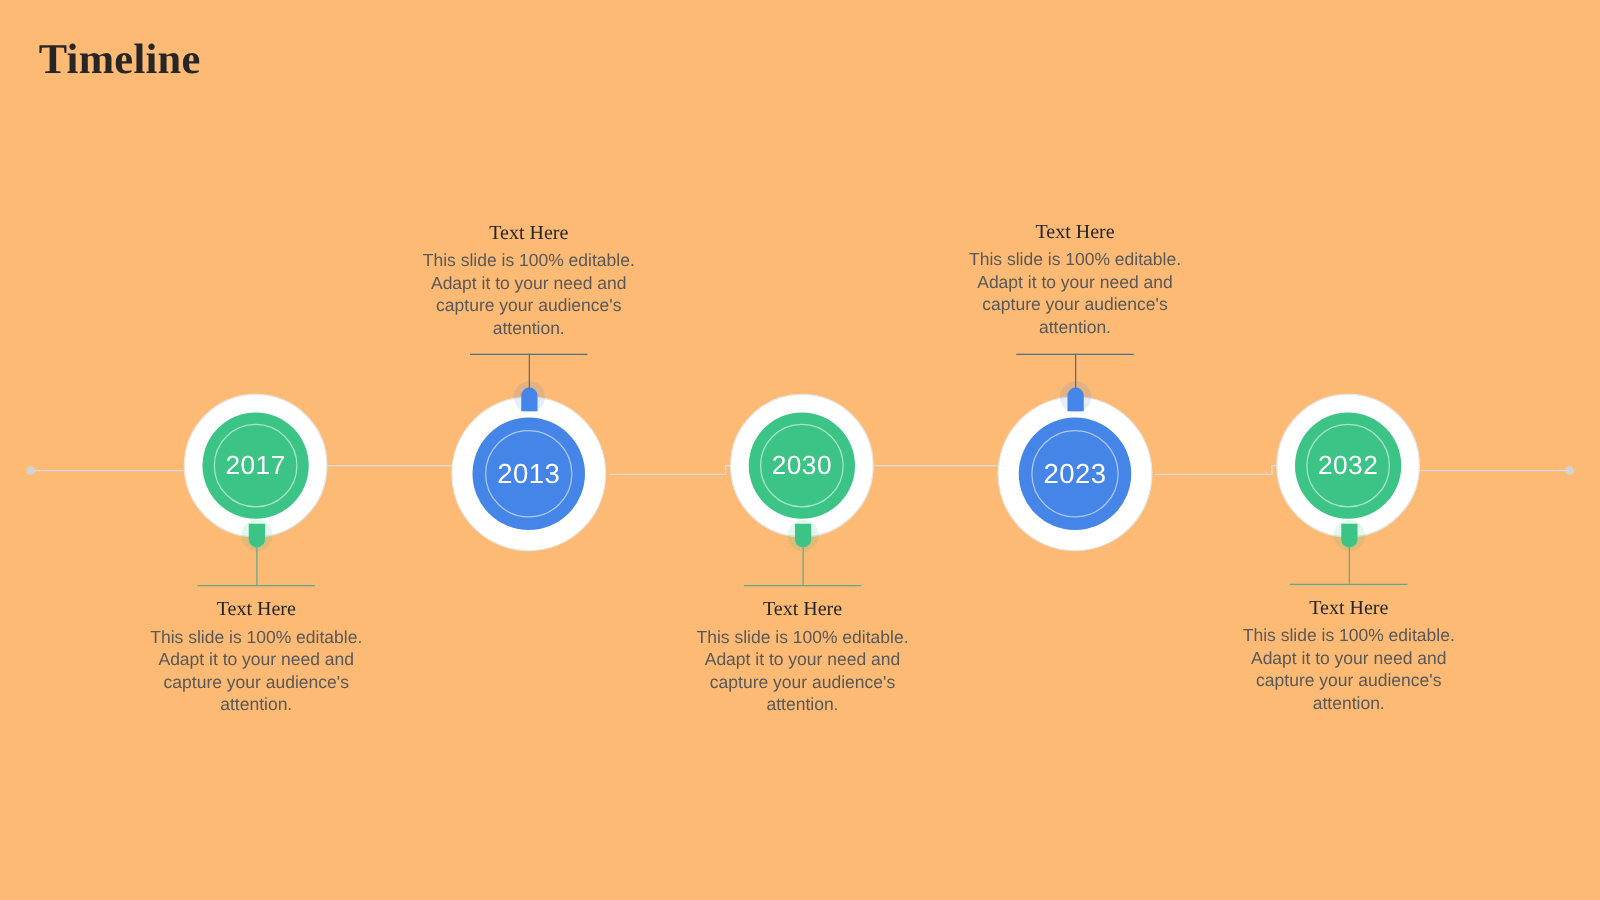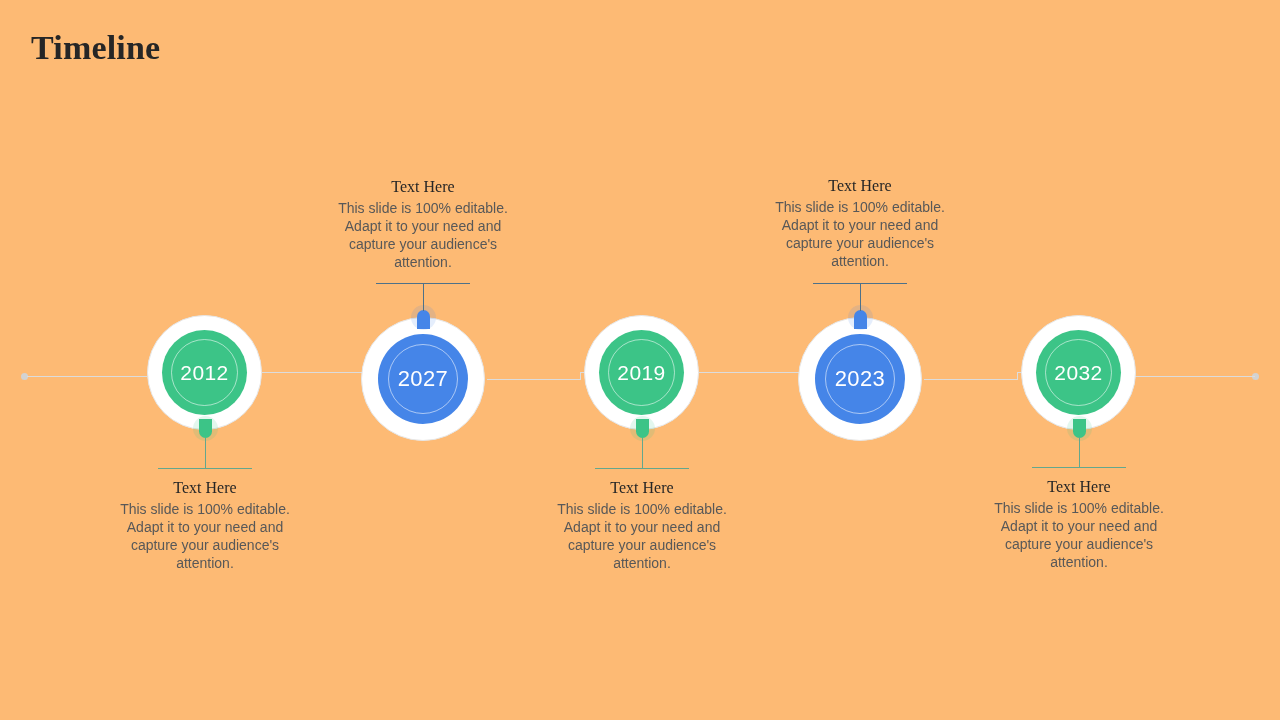--- a/index.html
+++ b/index.html
@@ -176,53 +176,53 @@
   <div class="axis-riser" style="left:1017px; top:372px; height:8px;"></div>
 
   <div class="axis-seg" style="left:1017px; top:372px; width:18px;"></div>
 
   <div class="axis-seg" style="left:1135px; top:376px; width:120px;"></div>
 
   <div class="node">
     <div class="outer-ring" style="left:147px; top:315px; width:115px; height:115px;"></div>
     <div class="disc" style="left:162px; top:330px; width:85px; height:85px; background:#3cc487;">
       <div class="inner-ring" style="left:9px; top:9px; width:67px; height:67px;"></div>
-      <span class="year">2012</span>
+      <span class="year">2017</span>
     </div>
   </div>
   <div class="pin-glow" style="left:193px; top:416px; width:25px; height:25px; background:#3cc487;"></div>
   <div class="pin down" style="left:199px; top:419px; background:#3cc487;"></div>
   <div class="leader" style="left:205px; top:438px; height:30px; background:#63a78d;"></div>
   <div class="rule" style="left:158px; top:468px; width:94px; background:#63a78d;"></div>
   <div class="textblock" style="left:113px; top:478px; width:184px;">
     <p class="tb-heading">Text Here</p>
     <p class="tb-body">This slide is 100% editable. Adapt  it to your need and capture your audience's attention.</p>
   </div>
 
   <div class="node big">
     <div class="outer-ring" style="left:361px; top:317px; width:124px; height:124px;"></div>
     <div class="disc" style="left:378px; top:334px; width:90px; height:90px; background:#4585e8;">
       <div class="inner-ring" style="left:10px; top:10px; width:70px; height:70px;"></div>
-      <span class="year">2027</span>
+      <span class="year">2013</span>
     </div>
   </div>
   <div class="pin-glow" style="left:411px; top:305px; width:25px; height:25px; background:#4585e8;"></div>
   <div class="pin up" style="left:417px; top:310px; background:#4585e8;"></div>
   <div class="leader" style="left:423px; top:283px; height:28px; background:#4d7189;"></div>
   <div class="rule" style="left:376px; top:283px; width:94px; background:#4d7189;"></div>
   <div class="textblock" style="left:331px; top:177px; width:184px;">
     <p class="tb-heading">Text Here</p>
     <p class="tb-body">This slide is 100% editable. Adapt  it to your need and capture your audience's attention.</p>
   </div>
 
   <div class="node">
     <div class="outer-ring" style="left:584px; top:315px; width:115px; height:115px;"></div>
     <div class="disc" style="left:599px; top:330px; width:85px; height:85px; background:#3cc487;">
       <div class="inner-ring" style="left:9px; top:9px; width:67px; height:67px;"></div>
-      <span class="year">2019</span>
+      <span class="year">2030</span>
     </div>
   </div>
   <div class="pin-glow" style="left:630px; top:416px; width:25px; height:25px; background:#3cc487;"></div>
   <div class="pin down" style="left:636px; top:419px; background:#3cc487;"></div>
   <div class="leader" style="left:642px; top:438px; height:30px; background:#63a78d;"></div>
   <div class="rule" style="left:595px; top:468px; width:94px; background:#63a78d;"></div>
   <div class="textblock" style="left:550px; top:478px; width:184px;">
     <p class="tb-heading">Text Here</p>
     <p class="tb-body">This slide is 100% editable. Adapt  it to your need and capture your audience's attention.</p>
   </div>

